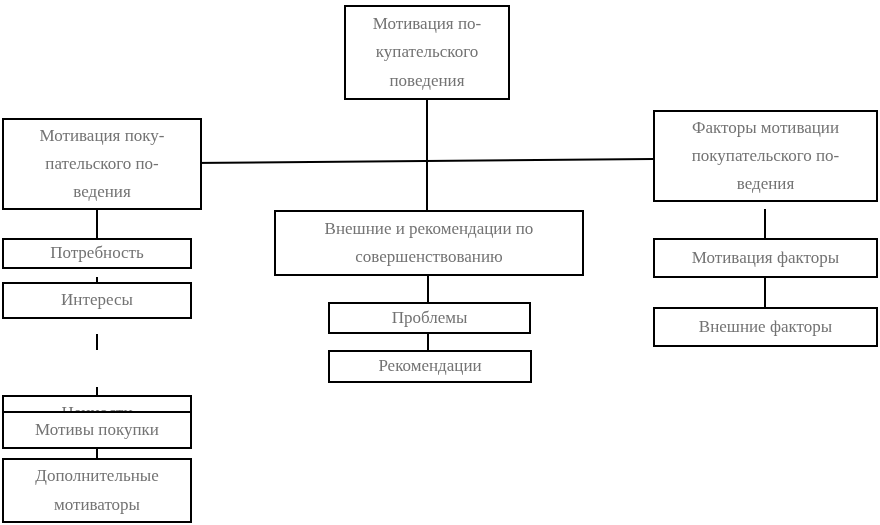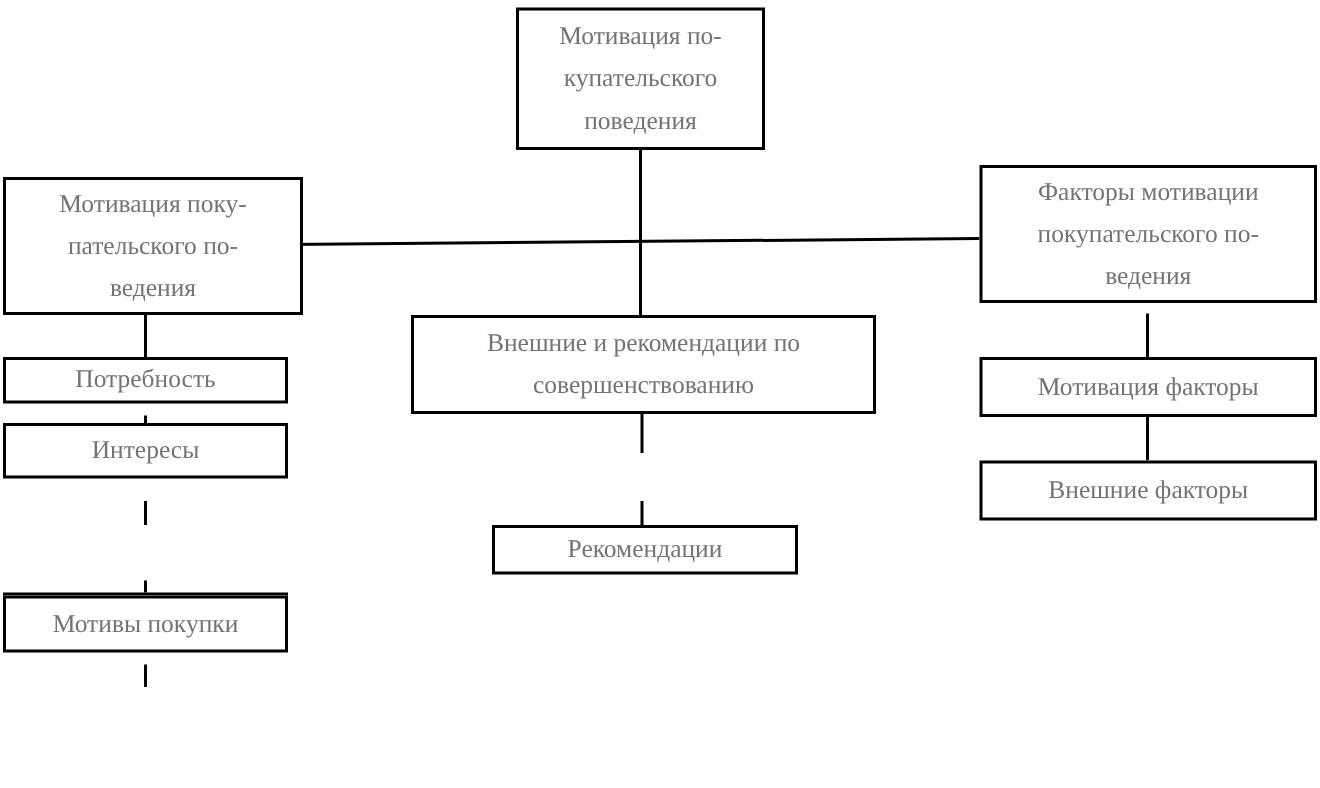--- a/index.html
+++ b/index.html
@@ -42,21 +42,21 @@
     line-height: 1.65;
     padding: 0 4px;
   }
   
   #n-top        { left: 344px; top: 5px;   width: 166px; height: 95px; }
   
   #n-left-root  { left: 2px;   top: 118px; width: 200px; height: 92px; }
   #n-need       { left: 2px;   top: 238px; width: 190px; height: 31px; }
   #n-interests  { left: 2px;   top: 282px; width: 190px; height: 37px; }
   #n-values     { left: 2px;   top: 350px; width: 190px; height: 37px; margin-top: 45px; }
-  #n-motives    { left: 2px;   top: 397px; width: 190px; height: 38px; }
+  #n-motives    { left: 2px;   top: 411px; width: 190px; height: 38px; }
   #n-additional { left: 2px;   top: 458px; width: 190px; height: 65px; }
   
   #n-center-root     { left: 274px; top: 210px; width: 310px; height: 66px; }
   #n-problems        { left: 328px; top: 302px; width: 203px; height: 32px; }
   #n-recommendations { left: 328px; top: 350px; width: 204px; height: 33px; }
   
   #n-right-root { left: 653px; top: 110px; width: 225px; height: 92px; }
   #n-internal   { left: 653px; top: 238px; width: 225px; height: 40px; }
   #n-external   { left: 653px; top: 307px; width: 225px; height: 40px; }
 </style>
@@ -93,24 +93,27 @@
 ведения</div>
 
   <div class="node" id="n-need">Потребность</div>
 
   <div class="node" id="n-interests">Интересы</div>
 
   <div class="node" id="n-values">Ценности</div>
 
   <div class="node" id="n-motives">Мотивы покупки</div>
 
+  <div class="node" id="n-additional">Дополнительные
+мотиваторы</div>
 
   <div class="node" id="n-center-root">Внешние и рекомендации по
 совершенствованию</div>
 
+  <div class="node" id="n-problems">Проблемы</div>
 
   <div class="node" id="n-recommendations">Рекомендации</div>
 
   <div class="node" id="n-right-root">Факторы мотивации
 покупательского по-
 ведения</div>
 
   <div class="node" id="n-internal">Мотивация факторы</div>
 
   <div class="node" id="n-external">Внешние факторы</div>

